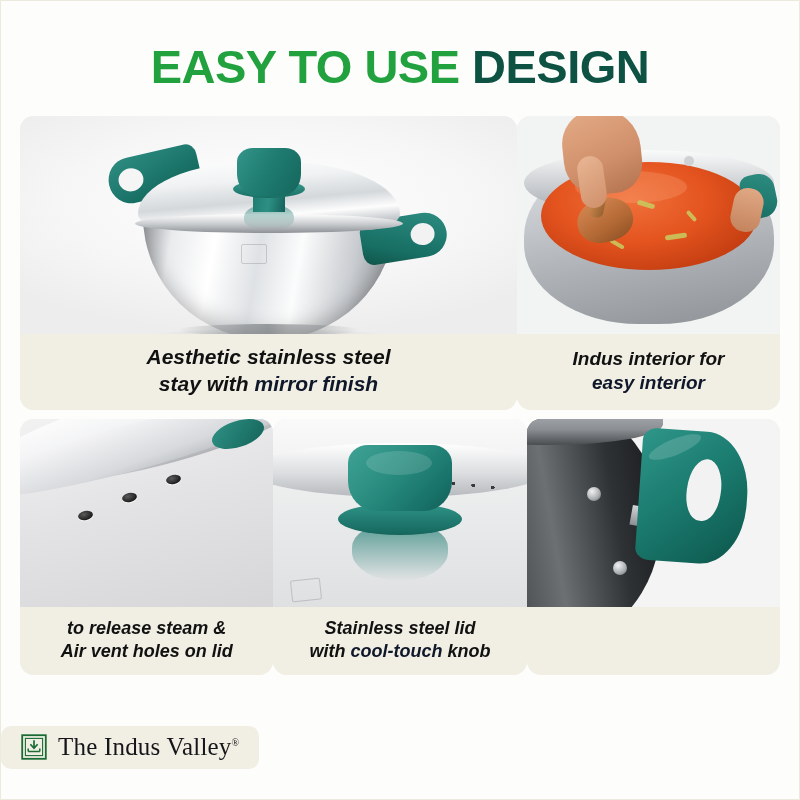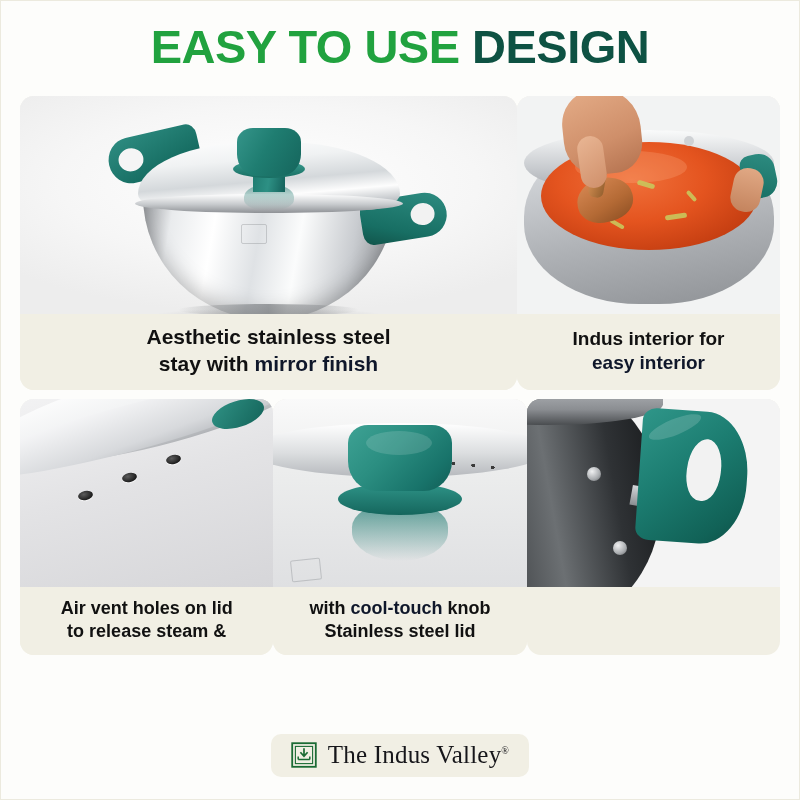--- a/index.html
+++ b/index.html
@@ -15,39 +15,39 @@
     background:#fdfdfb;
     border:1px solid #eceade;
     position:relative;
     display:flex;
     flex-direction:column;
     align-items:center;
   }
 
   
   .title {
-    margin-top:22px;
+    margin-top:42px;
     font-size:47px;
     font-weight:bold;
     letter-spacing:-0.5px;
     line-height:1;
     white-space:nowrap;
   }
   .t-light { color:#21a23f; }
   .t-dark  { color:#0e5243; }
 
   
   .grid {
     margin-top:26px;
     width:760px;
     display:flex;
     flex-direction:column;
     gap:9px;
   }
-  .row { display:flex; gap:0; }
+  .row { display:flex; gap:0;font-style:italic; }
   .row-top .card-wide { flex:0 0 497px; }
   .row-top .card-narrow { flex:1 1 auto; }
   .row-bot .card { flex:1 1 0; }
 
   .card {
     background:#f1efe4;
     border-radius:14px;
     overflow:hidden;
     display:flex;
     flex-direction:column;
@@ -72,22 +72,22 @@
     justify-content:center;
   }
   .cap-lg { font-size:21px; }
   .cap-md { font-size:19px; }
   .cap-sm { font-size:18px; }
   .hl { color:#0f172a; }
 
   
   .footer {
     position:absolute;
-    left:0; right:0; bottom:22px;
-    display:flex; justify-content:center;
+    left:0; right:0; bottom:30px;
+    display:flex; justify-content:flex-start;
   }
   .logo-box {
     background:#f1efe4;
     border-radius:10px;
     padding:7px 20px 8px;
     display:flex; align-items:center; gap:11px;
   }
   .logo-mark { width:26px; height:26px; flex:0 0 26px; }
   .logo-text {
     font-family:"Liberation Serif", serif;
@@ -431,38 +431,38 @@
         <div class="photo ph-short">
           <div class="p3-bg"></div>
           <div class="p3-band"></div>
           <div class="p3-band2"></div>
           <div class="p3-teal"></div>
           <div class="p3-hole p3-h1"></div>
           <div class="p3-hole p3-h2"></div>
           <div class="p3-hole p3-h3"></div>
         </div>
         <div class="cap cap-sm">
+          <span>to release steam &amp;</span>
           <span>Air vent holes on lid</span>
-          <span>to release steam &amp;</span>
         </div>
       </div>
 
       <div class="card">
         <div class="photo ph-short">
           <div class="p4-bg"></div>
           <div class="p4-lidband"></div>
           <div class="p4-holes"></div>
           <div class="p4-refl"></div>
           <div class="p4-flange"></div>
           <div class="p4-knob"></div>
           <div class="p4-mark"></div>
         </div>
         <div class="cap cap-sm">
+          <span>Stainless steel lid</span>
           <span><span>with </span><span class="hl">cool-touch</span><span> knob</span></span>
-          <span>Stainless steel lid</span>
         </div>
       </div>
 
       <div class="card">
         <div class="photo ph-short">
           <div class="p5-bg"></div>
           <div class="p5-body"></div>
           <div class="p5-edge"></div>
           <div class="p5-stub"></div>
           <div class="p5-handle"></div>

